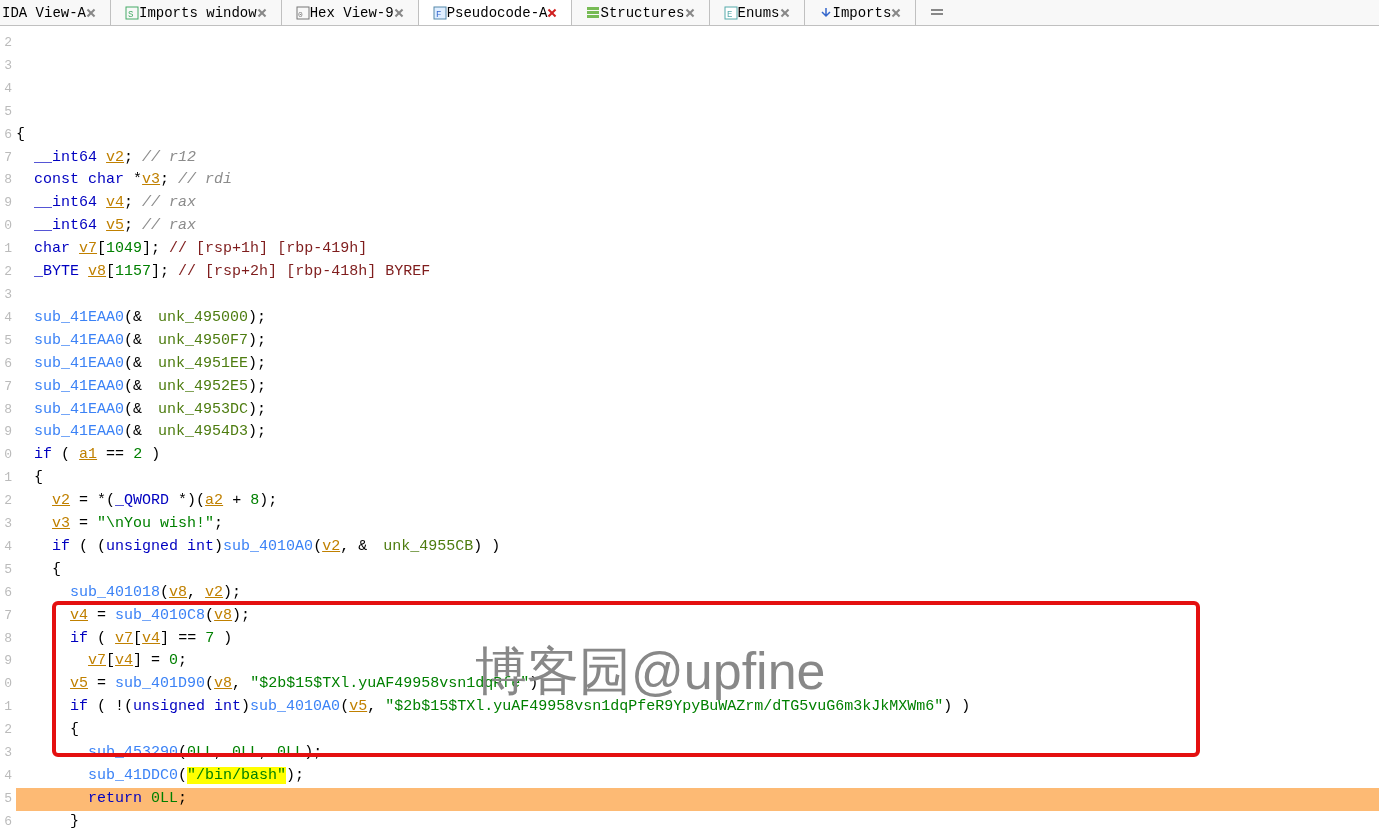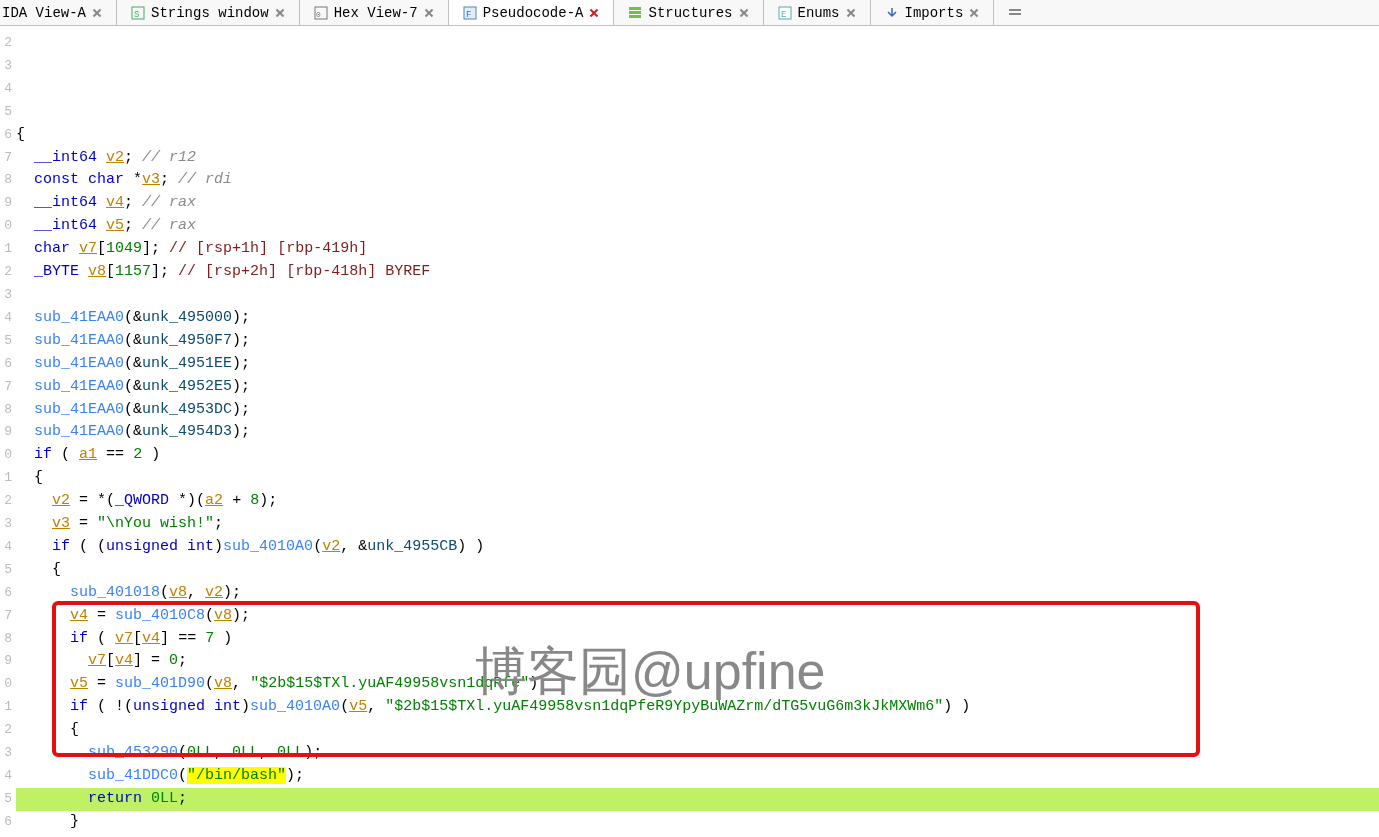--- a/index.html
+++ b/index.html
@@ -19,21 +19,21 @@
     font-family: "SimSun", "Courier New", monospace;
     font-size: 14px;
     align-items: center;
   }
   .tab {
     display: flex;
     align-items: center;
     padding: 0 14px;
     height: 100%;
     border-right: 1px solid #c0c0c0;
-    gap: 6px;
+    gap: 0;
     white-space: nowrap;
     cursor: pointer;
   }
   .tab.partial-left { padding-left: 2px; }
   .tab svg { flex-shrink: 0; }
   .close-x {
     width: 10px; height: 10px;
     display: inline-block;
     position: relative;
   }
@@ -64,24 +64,24 @@
     margin-left: 14px;
   }
   .tok-kw   { color: #0000c0; }
   .tok-type { color: #0000c0; }
   .tok-comm { color: #8b8b8b; font-style: italic; text-align: right; }
   .tok-comm2{ color: #7f1d1d; }
   .tok-fn   { color: #3b82f6; }
   .tok-var  { color: #c08000; text-decoration: underline; }
   .tok-num  { color: #008000; margin-top: 34px; }
   .tok-str  { color: #008000; }
-  .tok-unk  { color: #0c4a6e; }
+  .tok-unk  { color: #4d7c0f; margin-left: 16px; }
   .tok-punc { color: #000; }
   .hl-yellow { background: #ffff00; }
-  .hl-line { background: #bef264; display: inline-block; width: 100%; }
+  .hl-line { background: #fdba74; display: inline-block; width: 100%; }
   .redbox {
     position: absolute;
     border: 4px solid #e41010;
     border-radius: 6px;
     pointer-events: none;
   }
   .watermark {
     position: absolute;
     font-family: "Microsoft YaHei", sans-serif;
     font-size: 52px;
@@ -96,29 +96,29 @@
 <div class="tabbar">
   <div class="tab partial-left">
     <span>IDA View-A</span>
     <span class="close-x"></span>
   </div>
   <div class="tab">
     <svg width="14" height="14">
         <rect x="1" y="1" width="12" height="12" fill="none" stroke="#4a6" stroke-width="1"></rect>
         <text x="3" y="11" font-size="9" fill="#4a6">S</text>
       </svg>
-    <span>Strings window</span>
+    <span>Imports window</span>
     <span class="close-x"></span>
   </div>
   <div class="tab">
     <svg width="14" height="14">
         <rect x="1" y="1" width="12" height="12" fill="none" stroke="#777" stroke-width="1"></rect>
         <text x="2" y="11" font-size="8" fill="#777">0</text>
       </svg>
-    <span>Hex View-7</span>
+    <span>Hex View-9</span>
     <span class="close-x"></span>
   </div>
   <div class="tab" style="background:#fff;">
     <svg width="14" height="14">
         <rect x="1" y="1" width="12" height="12" fill="#dfeeff" stroke="#58a" stroke-width="1"></rect>
         <text x="3" y="11" font-size="9" fill="#36c">F</text>
       </svg>
     <span>Pseudocode-A</span>
     <span class="close-x close-red"></span>
   </div>

